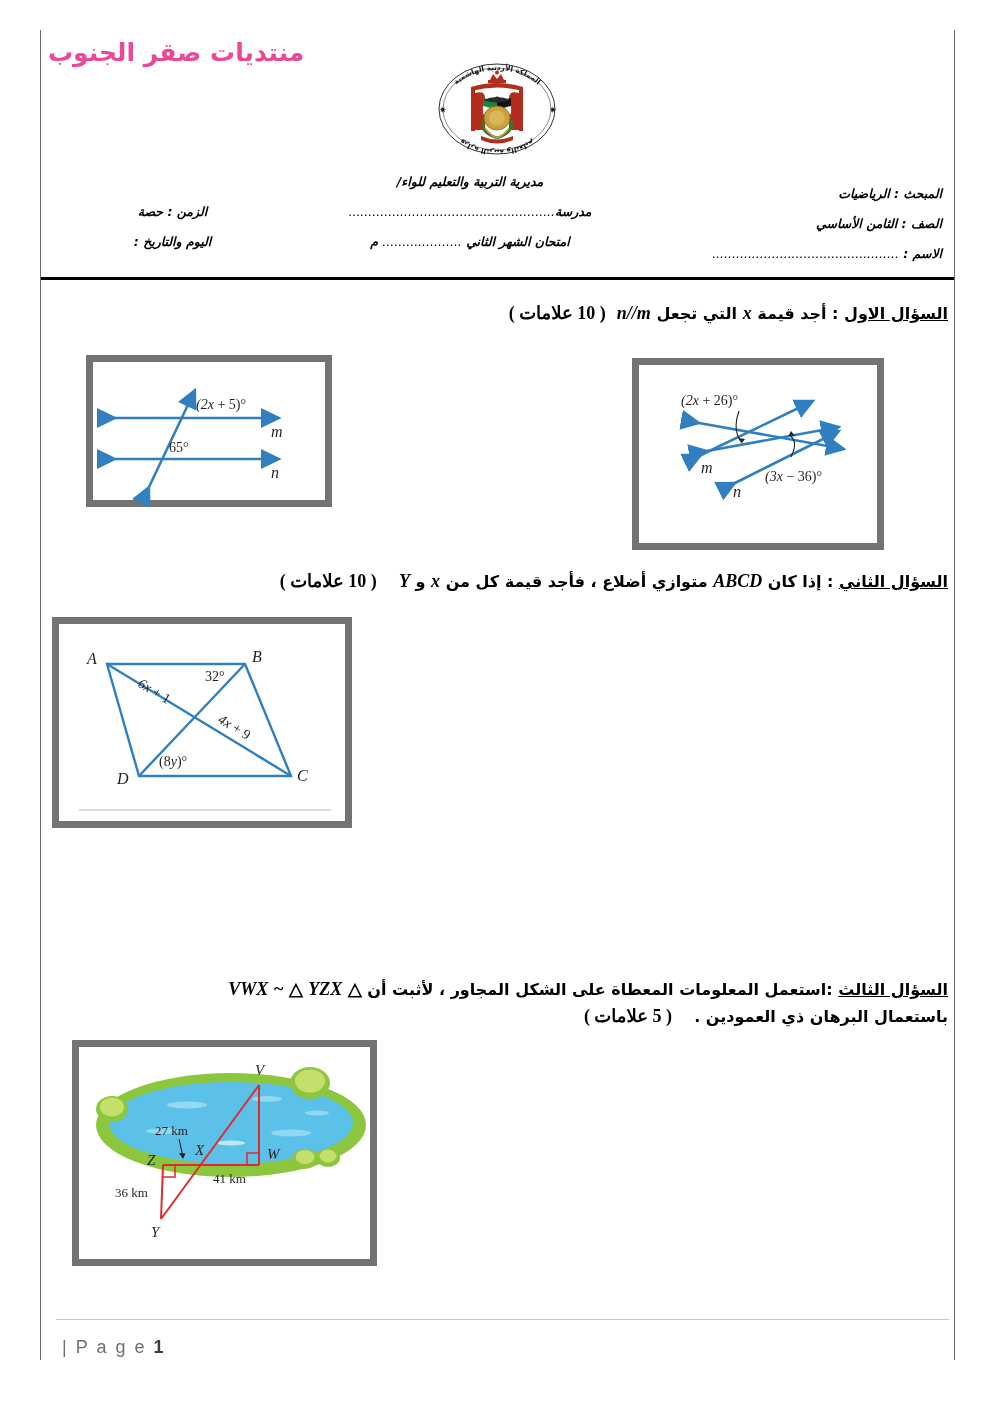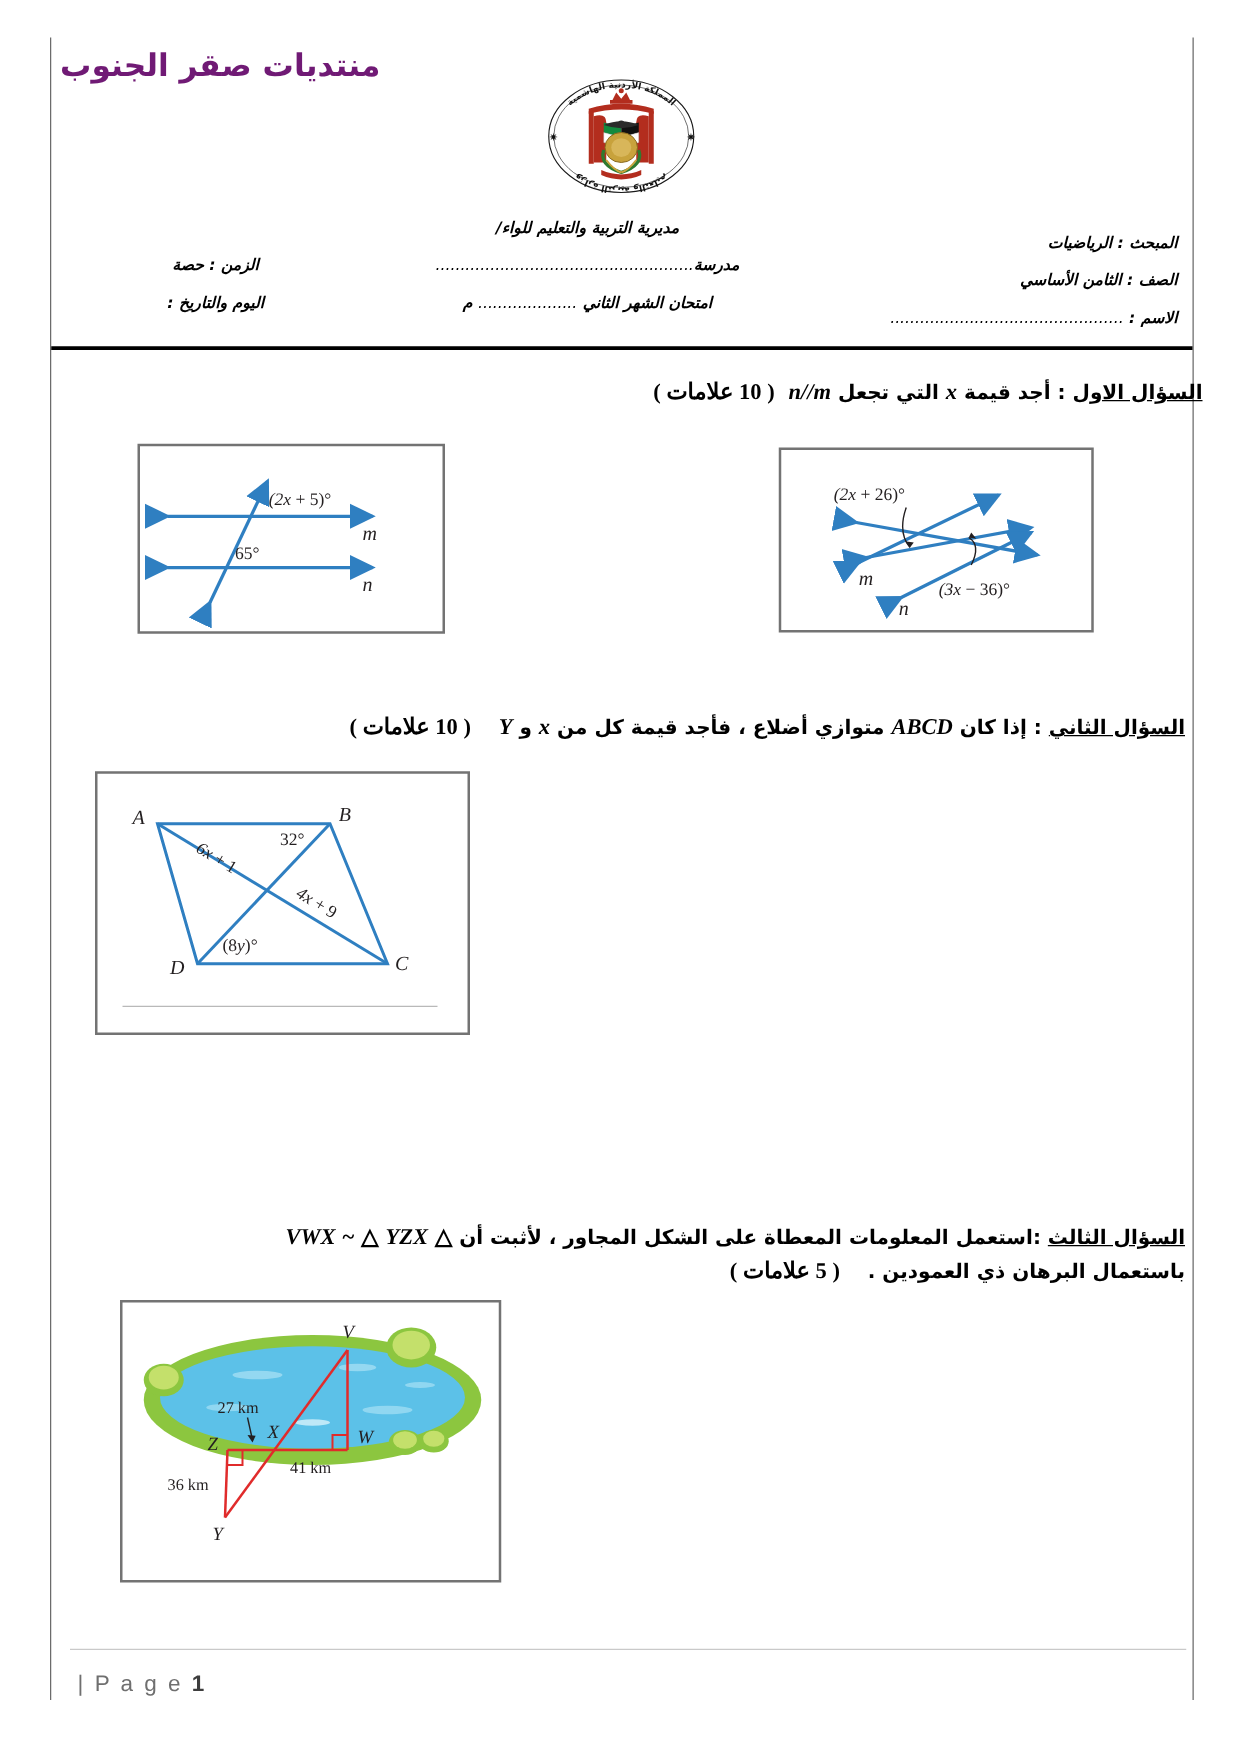--- a/index.html
+++ b/index.html
@@ -29,21 +29,21 @@
   }
 
   
   .watermark {
     position: absolute;
     left: 48px;
     top: 38px;
     font-family: "DejaVu Sans", sans-serif;
     font-size: 25px;
     font-weight: 700;
-    color: #701a75;
+    color: #ec4899;
     direction: rtl;
     unicode-bidi: bidi-override;
     white-space: nowrap;
   }
 
   
   .emblem-wrap {
     position: absolute;
     left: 427px;
     top: 58px;
@@ -93,34 +93,33 @@
     font-family: "DejaVu Sans", sans-serif;
     font-weight: 700;
     font-size: 16px;
     line-height: 26px;
     color: #000;
   }
   .qlabel { text-decoration: underline; }
   .math { font-family: "Liberation Serif", serif; font-style: italic; font-size: 18px; }
   .mathn { font-family: "Liberation Serif", serif; font-size: 18px; font-style: normal; }
 
-  #q1-text { right: 31px; top: 300px; width: 610px; }
+  #q1-text { right: 45px; top: 300px; width: 610px; }
   #q2-text { right: 45px; top: 568px; width: 870px; }
   #q3-text { right: 45px; top: 976px; width: 870px; }
 
   
   .figbox {
     position: absolute;
-    border: 2px solid #737373;
+    border: 7px solid #737373;
     background: #ffffff;
     box-sizing: border-box;
-    margin-left: 24px;
   }
   #fig-q1-left  { left: 86px;  top: 355px;  width: 246px; height: 152px; }
-  #fig-q1-right { left: 599px; top: 358px;  width: 252px; height: 148px; }
+  #fig-q1-right { left: 632px; top: 358px;  width: 252px; height: 192px; }
   #fig-q2       { left: 52px;  top: 617px;  width: 300px; height: 211px; }
   #fig-q3       { left: 72px;  top: 1040px; width: 305px; height: 226px; }
 
   
   .footer-rule {
     position: absolute;
     left: 56px;
     top: 1319px;
     width: 893px;
     height: 1px;

